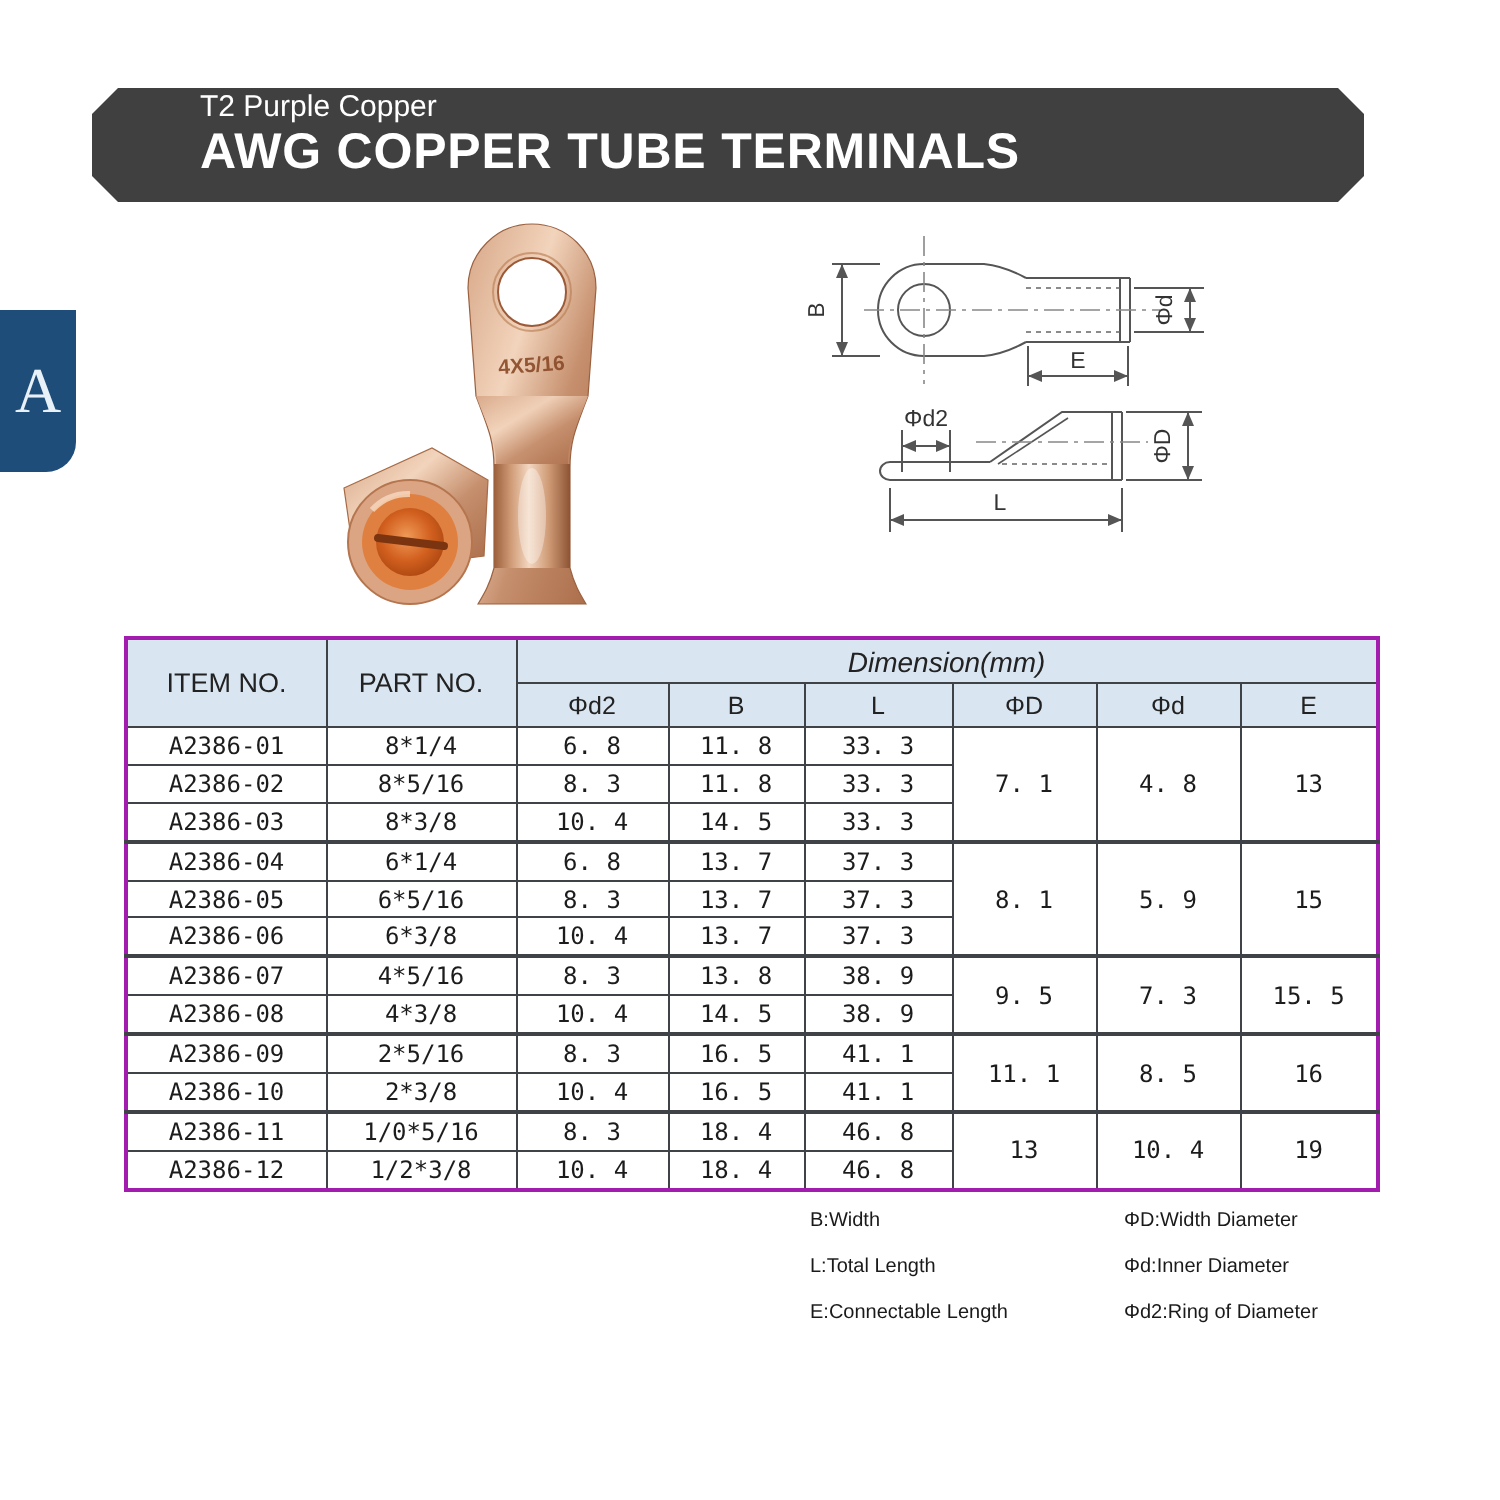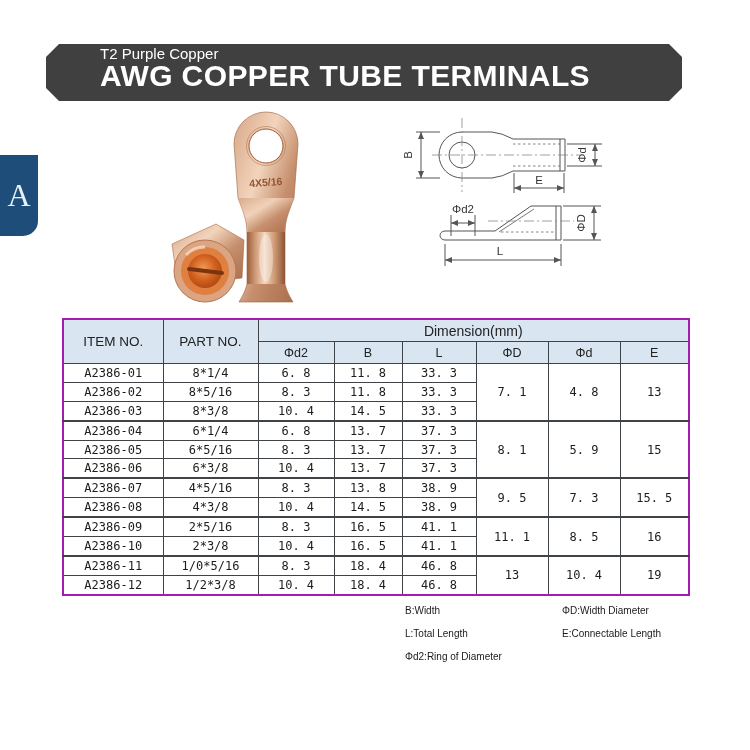--- a/index.html
+++ b/index.html
@@ -10,21 +10,21 @@
 
   
   .banner {
     position:absolute; left:46px; top:44px; width:636px; height:57px;
     background:#404040; color:#fff; box-sizing:border-box;
     padding-left:54px; display:flex; flex-direction:column; justify-content:flex-start;
     clip-path:polygon(13px 0, calc(100% - 13px) 0, 100% 13px, 100% calc(100% - 13px),
                       calc(100% - 13px) 100%, 13px 100%, 0 calc(100% - 13px), 0 13px);
   }
   .banner-sub   { font-size:15px; line-height:19px; }
-  .banner-title { font-size:30px; line-height:26px; font-weight:bold; letter-spacing:.4px; }
+  .banner-title { font-size:25px; line-height:26px; font-weight:bold; letter-spacing:.4px; }
 
   
   .side-tab {
     position:absolute; left:0; top:155px; width:38px; height:81px;
     background:#1e4d79; border-radius:0 0 15px 0;
     display:flex; align-items:center; justify-content:center;
     font-family:"Liberation Serif", serif; font-size:32px; color:#e8f0f8;
   }
 
   
@@ -36,21 +36,21 @@
     position:absolute; left:62px; top:318px; width:626px;
     border-collapse:collapse; table-layout:fixed;
   }
   table.spec th, table.spec td {
     border:1px solid #3f4347; text-align:center; vertical-align:middle;
     padding:0; overflow:hidden;
   }
   table.spec { border:2px solid #a21caf; }
   table.spec thead th { background:#d9e5f1; font-weight:normal; }
   th.hcell   { font-size:13.5px; height:22px; }
-  th.dimhead { font-size:14px;  height:21px; }
+  th.dimhead { font-size:14px;  height:21px;font-style:italic; }
   th.subhead { font-size:12.5px; height:21px; }
   table.spec tbody td {
     height:17.9px; font-size:12px;
     font-family:"DejaVu Sans Mono", monospace; color:#1c1c1c;
   }
   tr.grp td { border-top-width:2px; }
 
   
   .size-spec { position:absolute; left:403px; top:601px; width:320px; }
   .size-title { font-size:16.5px; font-weight:bold; color:#111; margin:0 0 12px 0; }
@@ -299,16 +299,17 @@
       <td>46. 8</td>
     </tr>
   </tbody>
 </table>
 
 <div class="size-spec">
   <div class="size-grid">
     <span>B:Width</span>
     <span>ΦD:Width Diameter</span>
     <span>L:Total Length</span>
+    <span>Φd:Inner Diameter</span>
     <span>E:Connectable Length</span>
     <span>Φd2:Ring of Diameter</span>
   </div>
 </div>
 
 </body></html>

